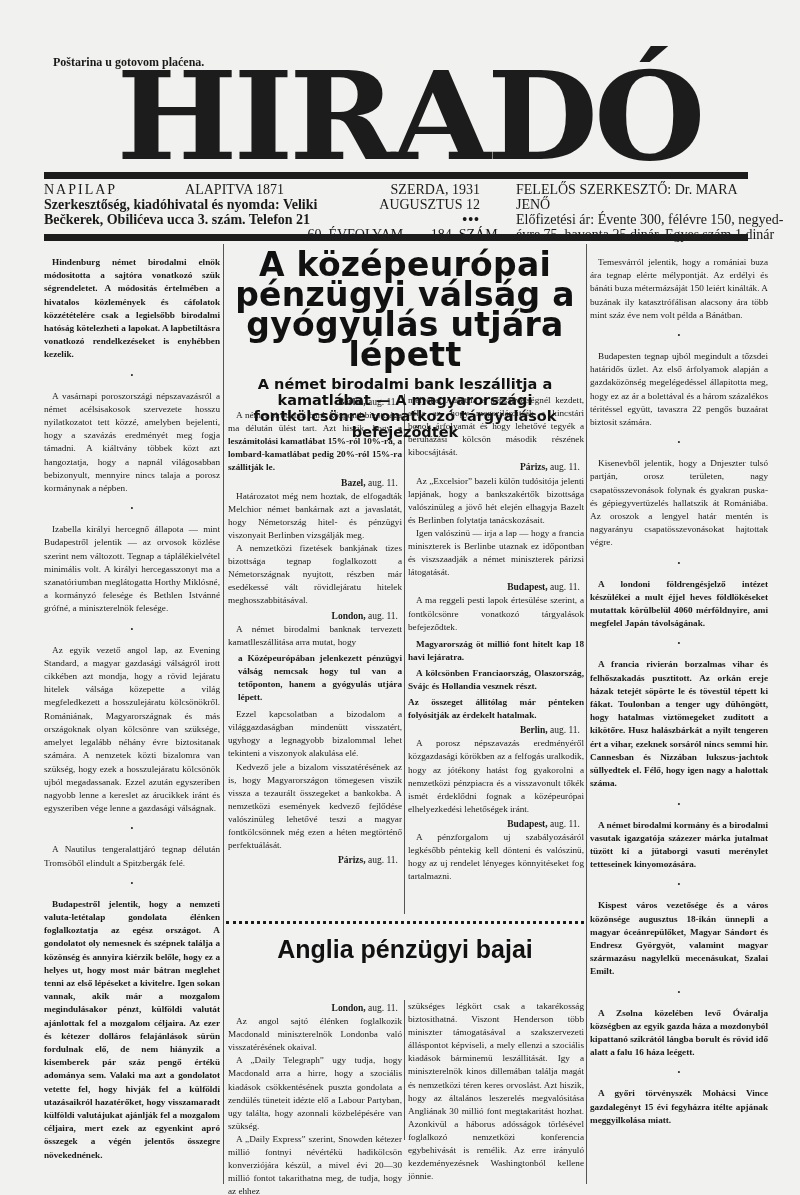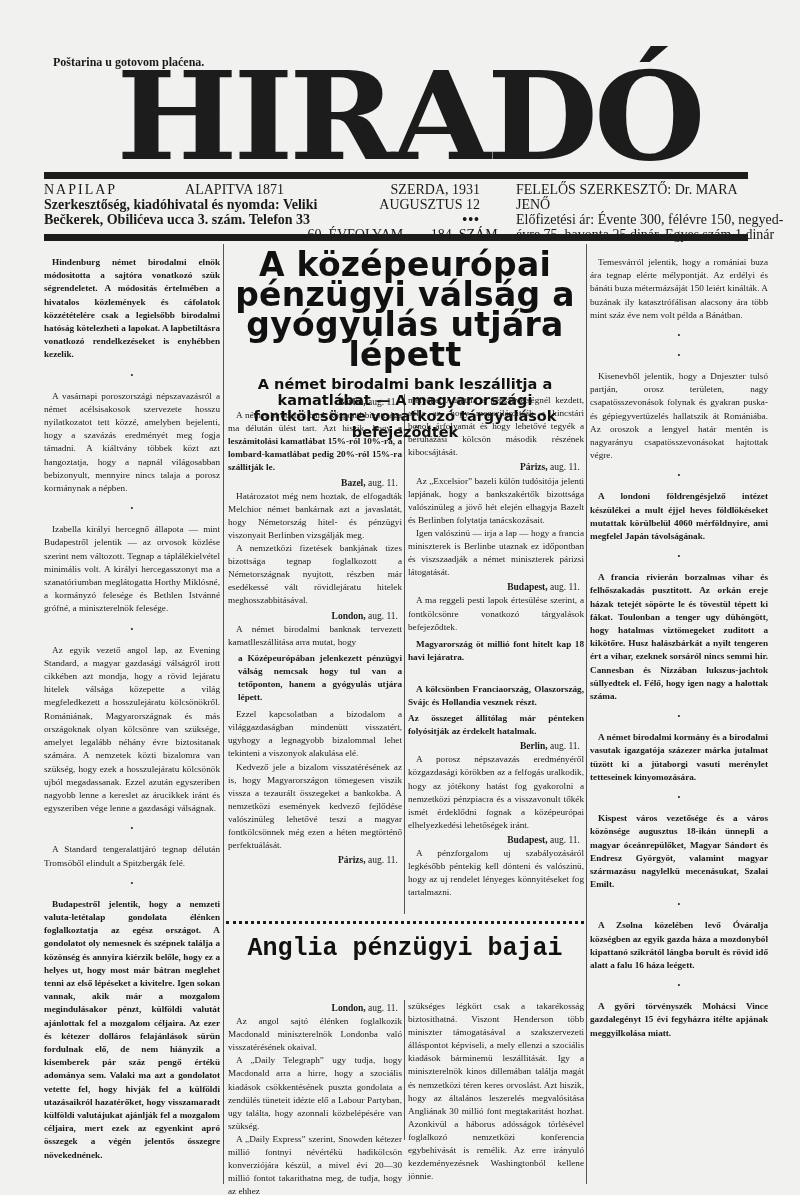--- a/index.html
+++ b/index.html
@@ -51,40 +51,40 @@
   .mid-a { left: 228px; top: 394px; width: 174px; }
   .mid-b { left: 408px; top: 394px; width: 176px; }
   .mid-c { left: 228px; top: 1000px; width: 174px; }
   .mid-d { left: 408px; top: 1000px; width: 176px; }
   .dotted-rule {
     position: absolute; left: 226px; top: 921px; width: 358px; height: 3px;
     border-top: 3px dotted #1c1c1c;
   }
   .headline2 {
     position: absolute; left: 226px; top: 932px; width: 358px; text-align: center;
-    font-family: Liberation Mono, monospace; font-weight: bold; font-size: 25px; line-height: 34px; color: #111;
+    font-family: Liberation Sans, sans-serif; font-weight: bold; font-size: 25px; line-height: 34px; color: #111;
   }
 </style>
 </head>
 <body>
 
 <div class="postage">Poštarina u gotovom plaćena.</div>
 <div class="masthead">HIRADÓ</div>
 <div class="rule-thick rule1"></div>
 
 <div class="info info-left">
   <div class="row">
     <span class="spaced">NAPILAP</span>
     <span>ALAPITVA 1871</span>
   </div>
   <div class="row">
       <b>Szerkesztőség, kiadóhivatal és nyomda: Veliki</b>
     </div>
   <div class="row">
-      <b>Bečkerek, Obilićeva ucca 3. szám. Telefon 33</b>
+      <b>Bečkerek, Obilićeva ucca 3. szám. Telefon 21</b>
     </div>
 </div>
 
 <div class="info info-mid">
   <div>SZERDA, 1931 AUGUSZTUS 12</div>
   <div class="dots">•••</div>
   <div class="row" style="justify-content:center;gap:24px">
     <span>60. ÉVFOLYAM.</span>
     <span>184. SZÁM</span>
   </div>
@@ -105,21 +105,21 @@
 
 <div class="col col-left">
   <p class="b">Hindenburg német birodalmi elnök módositotta a sajtóra vonatkozó szük ségrendeletet. A módositás értelmében a hivatalos közlemények és cáfolatok közzétételére csak a legielsőbb birodalmi hatóság kötelezheti a lapokat. A lapbetiltásra vonatkozó rendelkezéseket is enyhébben kezelik.</p>
   <div class="sep">•</div>
   <p>A vasárnapi poroszországi népszavazásról a német acélsisakosok szervezete hosszu nyilatkozatot tett közzé, amelyben bejelenti, hogy a szavázás eredményét meg fogja támadni. A kiáltvány többek közt azt hangoztatja, hogy a napnál világosabban bebizonyult, mennyire nincs talaja a porosz kormánynak a népben.</p>
   <div class="sep">•</div>
   <p>Izabella királyi hercegnő állapota — mint Budapestről jelentik — az orvosok közlése szerint nem változott. Tegnap a táplálékielvétel minimális volt. A királyi hercegasszonyt ma a szanatóriumban meglátogatta Horthy Miklósné, a kormányzó felesége és Bethlen Istvánné grófné, a miniszterelnök felesége.</p>
   <div class="sep">•</div>
   <p>Az egyik vezető angol lap, az Evening Standard, a magyar gazdasági válságról irott cikkében azt mondja, hogy a rövid lejáratu hitelek válsága közepette a világ megfeledkezett a hosszulejáratu kölcsönökről. Romániának, Magyarországnak és más országoknak olyan kölcsönre van szüksége, amelyet legalább néhány évre biztositanak számára. A nemzetek közti bizalomra van szükség, hogy ezek a hosszulejáratu kölcsönök ujból megadassanak. Ezzel azután egyszeriben nagyobb lenne a kereslet az árucikkek iránt és egyszeriben vége lenne a gazdasági válságnak.</p>
   <div class="sep">•</div>
-  <p>A Standard tengeralattjáró tegnap délután Tromsöből elindult a Spitzbergák felé.</p>
+  <p>A Nautilus tengeralattjáró tegnap délután Tromsöből elindult a Spitzbergák felé.</p>
   <div class="sep">•</div>
   <p class="b">Budapestről jelentik, hogy a nemzeti valuta-letétalap gondolata élénken foglalkoztatja az egész országot. A gondolatot oly nemesnek és szépnek találja a közönség és annyira kiérzik belőle, hogy ez a helyes ut, hogy most már bátran meglehet tenni az első lépéseket a kivitelre. Igen sokan vannak, akik már a mozgalom megindulásakor pénzt, külföldi valutát ajánlottak fel a mozgalom céljaira. Az ezer és kétezer dolláros felajánlások sürün fordulnak elő, de nem hiányzik a kisemberek pár száz pengő értékü adománya sem. Valaki ma azt a gondolatot vetette fel, hogy hivják fel a külföldi utazásaikról hazatérőket, hogy visszamaradt külföldi valutájukat ajánlják fel a mozgalom céljaira, mert ezek az egyenkint apró összegek a végén jelentős összegre növekednének.</p>
 </div>
 
 <div class="headline">
   <div class="h1">A középeurópai pénzügyi válság a gyógyulás utjára lépett</div>
   <div class="h2">A német birodalmi bank leszállitja a kamatlábat — A magyarországi fontkölcsönre vonatkozó tárgyalások befejeződtek</div>
 </div>
 
 <div class="sub-col mid-a">
@@ -139,21 +139,21 @@
 </div>
 
 <div class="sub-col mid-b">
   <p style="text-indent:0">melyeket Ausztria a népszövetségnél kezdett, célja az, hogy megszilárditsák a kincstári bonok árfolyamát és hogy lehetővé tegyék a beruházási kölcsön második részének kibocsájtását.</p>
   <div class="dateline"><b>Párizs,</b> <span>aug. 11.</span></div>
   <p>Az „Excelsior” bazeli külön tudósitója jelenti lapjának, hogy a bankszakértők bizottsága valószinüleg a jövő hét elején elhagyja Bazelt és Berlinben folytatja tanácskozásait.</p>
   <p>Igen valószinü — irja a lap — hogy a francia miniszterek is Berlinbe utaznak ez időpontban és viszszaadják a német miniszterek párizsi látogatását.</p>
   <div class="dateline"><b>Budapest,</b> <span>aug. 11.</span></div>
   <p>A ma reggeli pesti lapok értesülése szerint, a fontkölcsönre vonatkozó tárgyalások befejeződtek.</p>
   <p class="b" style="font-weight:bold;margin-top:4px">Magyarország öt millió font hitelt kap 18 havi lejáratra.</p>
-  <p style="font-weight:bold;margin-top:19px">A kölcsönben Franciaország, Olaszország, Svájc és Hollandia vesznek részt.</p>
+  <p style="font-weight:bold;margin-top:3px">A kölcsönben Franciaország, Olaszország, Svájc és Hollandia vesznek részt.</p>
   <p style="font-weight:bold;margin-top:3px;text-indent:0">Az összeget állitólag már pénteken folyósitják az érdekelt hatalmak.</p>
   <div class="dateline"><b>Berlin,</b> <span>aug. 11.</span></div>
   <p>A porosz népszavazás eredményéről közgazdasági körökben az a felfogás uralkodik, hogy az jótékony hatást fog gyakorolni a nemzetközi pénzpiacra és a visszavonult tőkék ismét érdeklődni fognak a középeurópai elhelyezkedési lehetőségek iránt.</p>
   <div class="dateline"><b>Budapest,</b> <span>aug. 11.</span></div>
   <p>A pénzforgalom uj szabályozásáról legkésőbb péntekig kell dönteni és valószinü, hogy az uj rendelet lényeges könnyitéseket fog tartalmazni.</p>
 </div>
 
 <div class="dotted-rule"></div>
 <div class="headline2">Anglia pénzügyi bajai</div>
 
@@ -163,20 +163,21 @@
   <p>A „Daily Telegraph” ugy tudja, hogy Macdonald arra a hirre, hogy a szociális kiadások csökkentésének puszta gondolata a zendülés tüneteit idézte elő a Labour Partyban, ugy találta, hogy azonnali közbelépésére van szükség.</p>
   <p>A „Daily Express” szerint, Snowden kétezer millió fontnyi névértékü hadikölcsön konverziójára készül, a mivel évi 20—30 millió fontot takarithatna meg, de tudja, hogy az ehhez</p>
 </div>
 <div class="sub-col mid-d">
   <p style="text-indent:0">szükséges légkört csak a takarékosság biztosithatná. Viszont Henderson több miniszter támogatásával a szakszervezeti álláspontot képviseli, a mely ellenzi a szociális kiadások bárminemü leszállitását. Igy a miniszterelnök kinos dillemában találja magát és nemzetközi téren keres orvoslást. Azt hiszik, hogy az általános leszerelés megvalósitása Angliának 30 millió font megtakaritást hozhat. Azonkivül a háborus adósságok törlésével foglalkozó nemzetközi konferencia egybehivását is remélik. Az erre irányuló kezdeményezésnek Washingtonból kellene jönnie.</p>
 </div>
 
 <div class="col col-right">
   <p>Temesvárról jelentik, hogy a romániai buza ára tegnap elérte mélypontját. Az erdélyi és bánáti buza métermázsáját 150 leiért kinálták. A buzának ily katasztrófálisan alacsony ára több mint száz éve nem volt példa a Bánátban.</p>
   <div class="sep">•</div>
+  <p>Budapesten tegnap ujból megindult a tőzsdei határidős üzlet. Az első árfolyamok alapján a gazdaközönség megelégedéssel állapitotta meg, hogy ez az ár a bolettával és a három százalékos téritéssel együtt, tavaszra 22 pengős buzaárat biztosit számára.</p>
   <div class="sep">•</div>
   <p>Kisenevből jelentik, hogy a Dnjeszter tulsó partján, orosz területen, nagy csapatösszevonások folynak és gyakran puska- és gépiegyvertüzelés hallatszik át Romániába. Az oroszok a lengyel határ mentén is nagyarányu csapatösszevonásokat hajtottak végre.</p>
   <div class="sep">•</div>
   <p class="b">A londoni földrengésjelző intézet készülékei a mult éjjel heves földlökéseket mutattak körülbelül 4060 mérföldnyire, ami megfelel Japán távolságának.</p>
   <div class="sep">•</div>
   <p class="b">A francia rivierán borzalmas vihar és felhőszakadás pusztitott. Az orkán ereje házak tetejét söpörte le és tövestül tépett ki fákat. Toulonban a tenger ugy dühöngött, hogy hatalmas viztömegeket zuditott a kikötőre. Husz halászbárkát a nyilt tengeren ért a vihar, ezeknek sorsáról nincs semmi hir. Cannesban és Nizzában lukszus-jachtok süllyedtek el. Félő, hogy igen nagy a halottak száma.</p>
   <div class="sep">•</div>
   <p class="b">A német birodalmi kormány és a birodalmi vasutak igazgatója százezer márka jutalmat tüzött ki a jütaborgi vasuti merénylet tetteseinek kinyomozására.</p>
   <div class="sep">•</div>
   <p class="b">Kispest város vezetősége és a város közönsége augusztus 18-ikán ünnepli a magyar óceánrepülőket, Magyar Sándort és Endresz Györgyöt, valamint magyar származásu nagylelkü mecenásukat, Szalai Emilt.</p>

